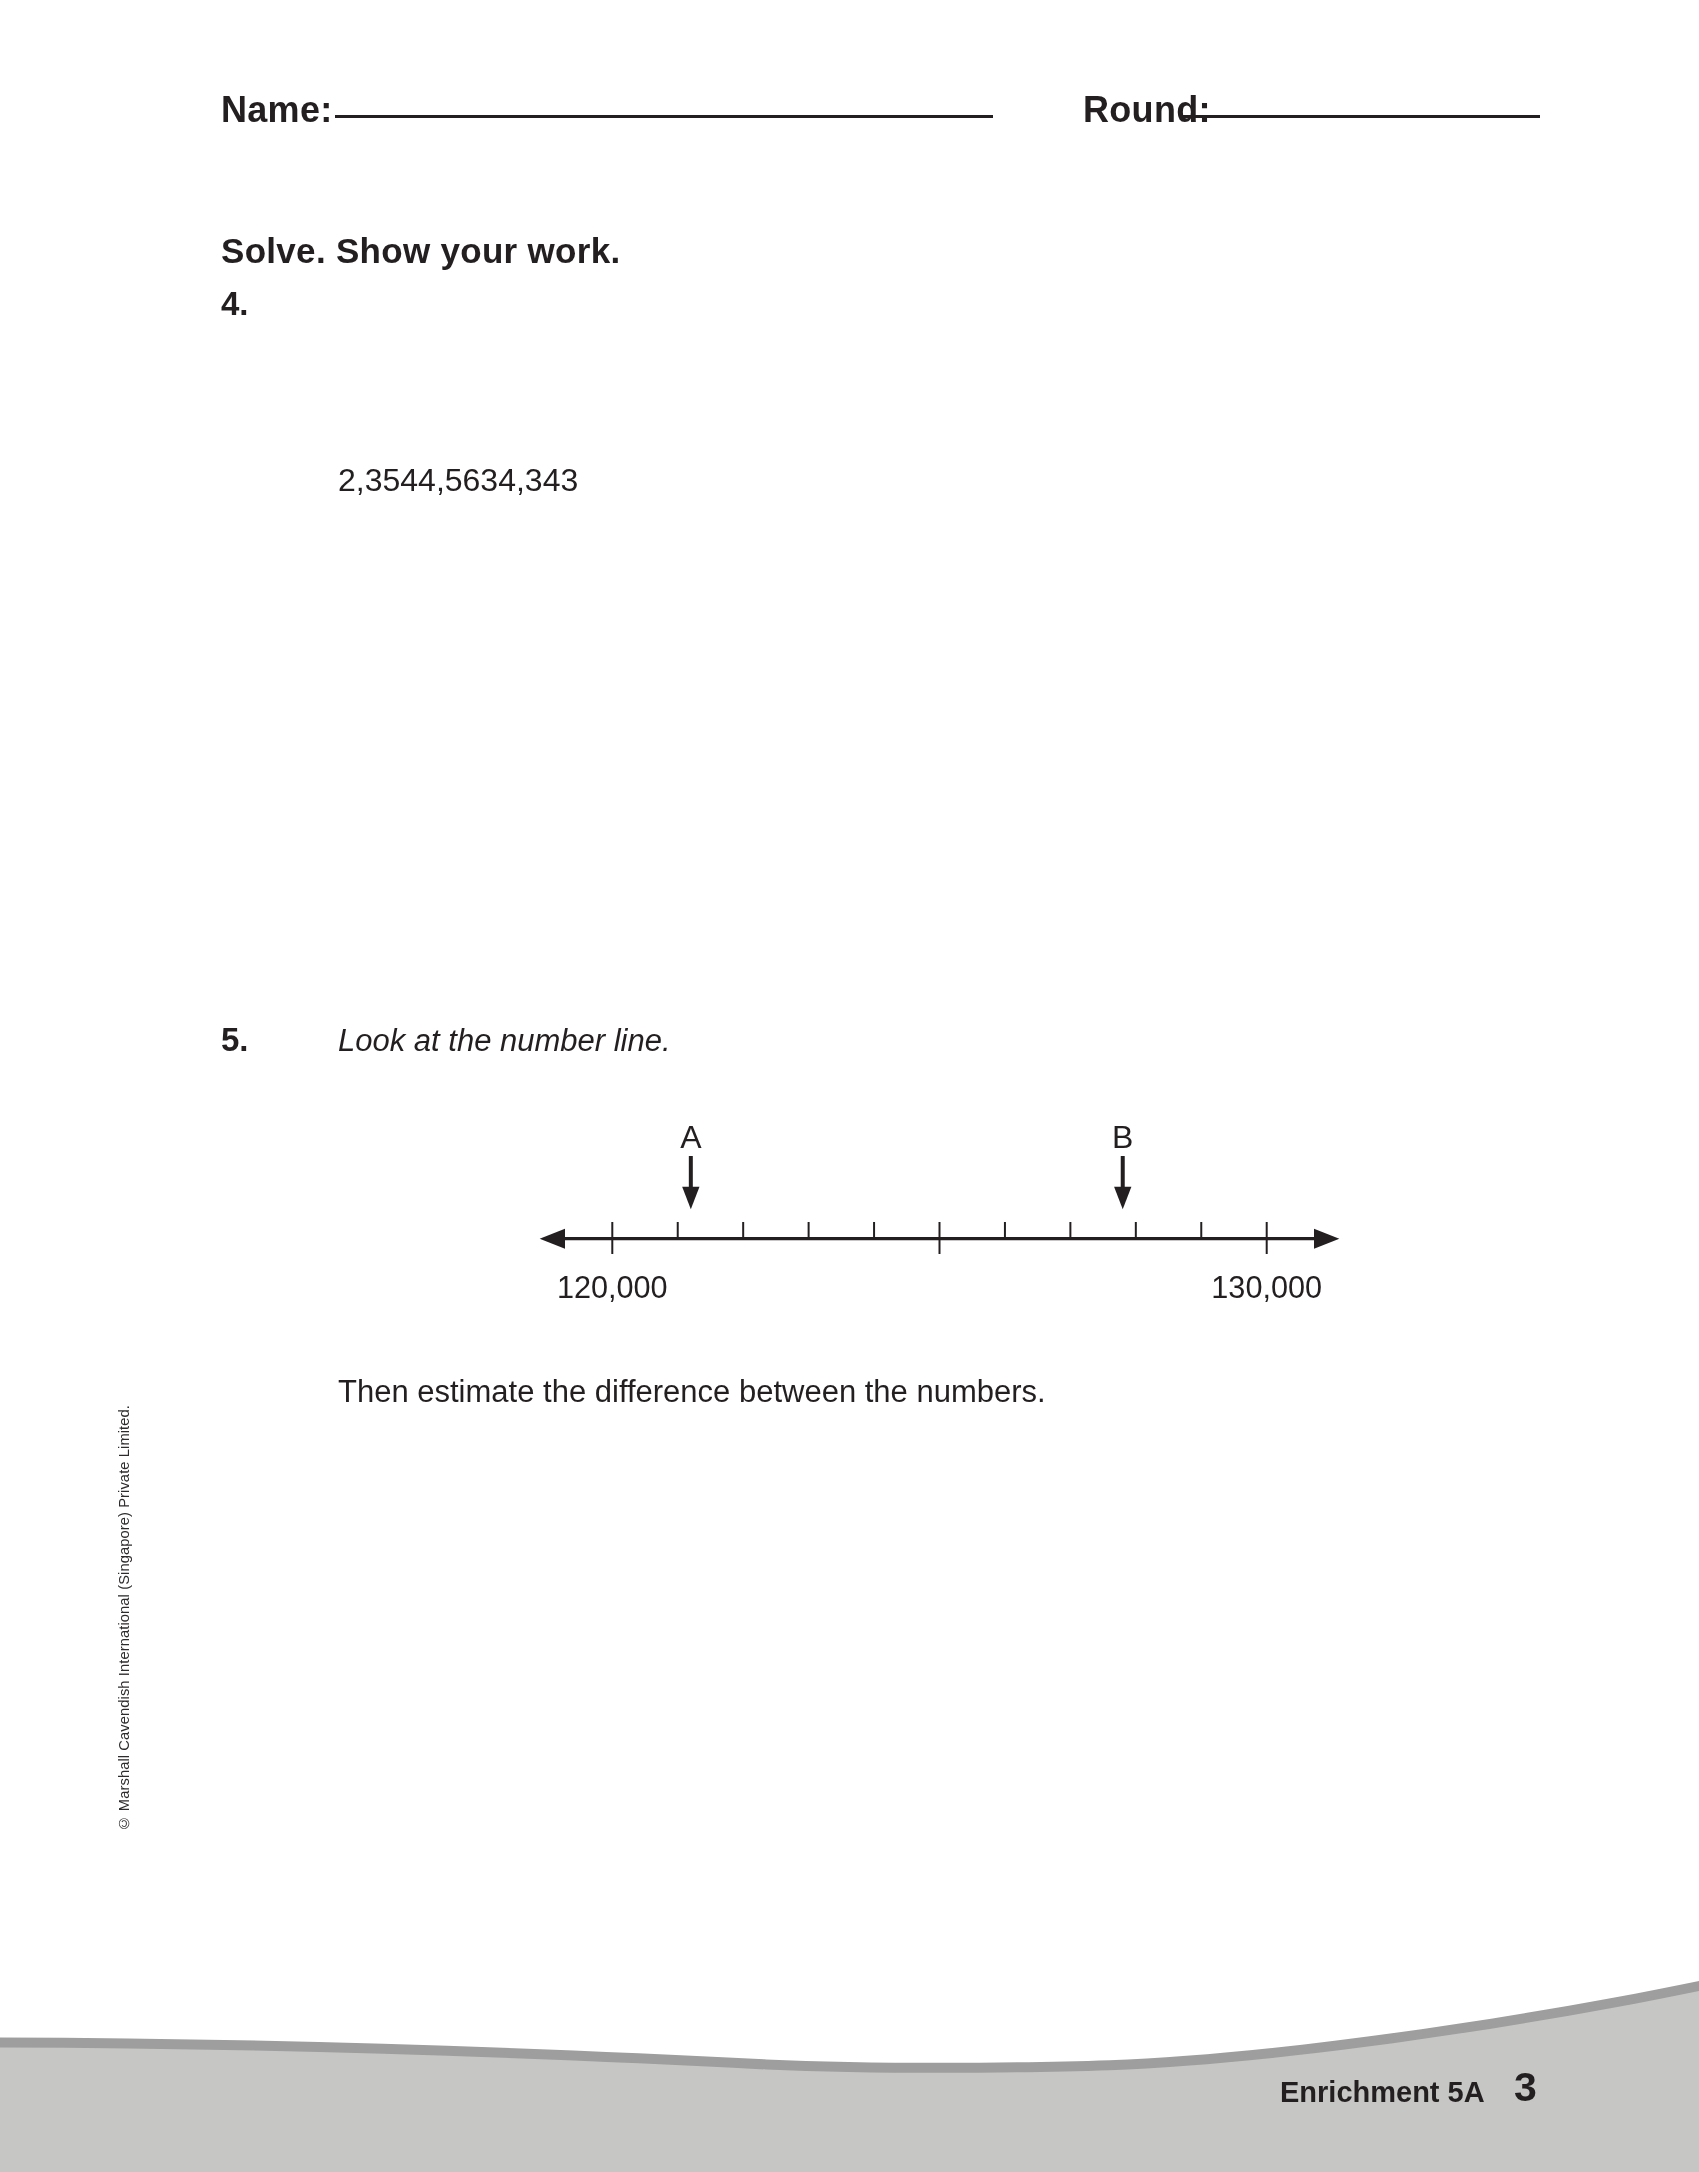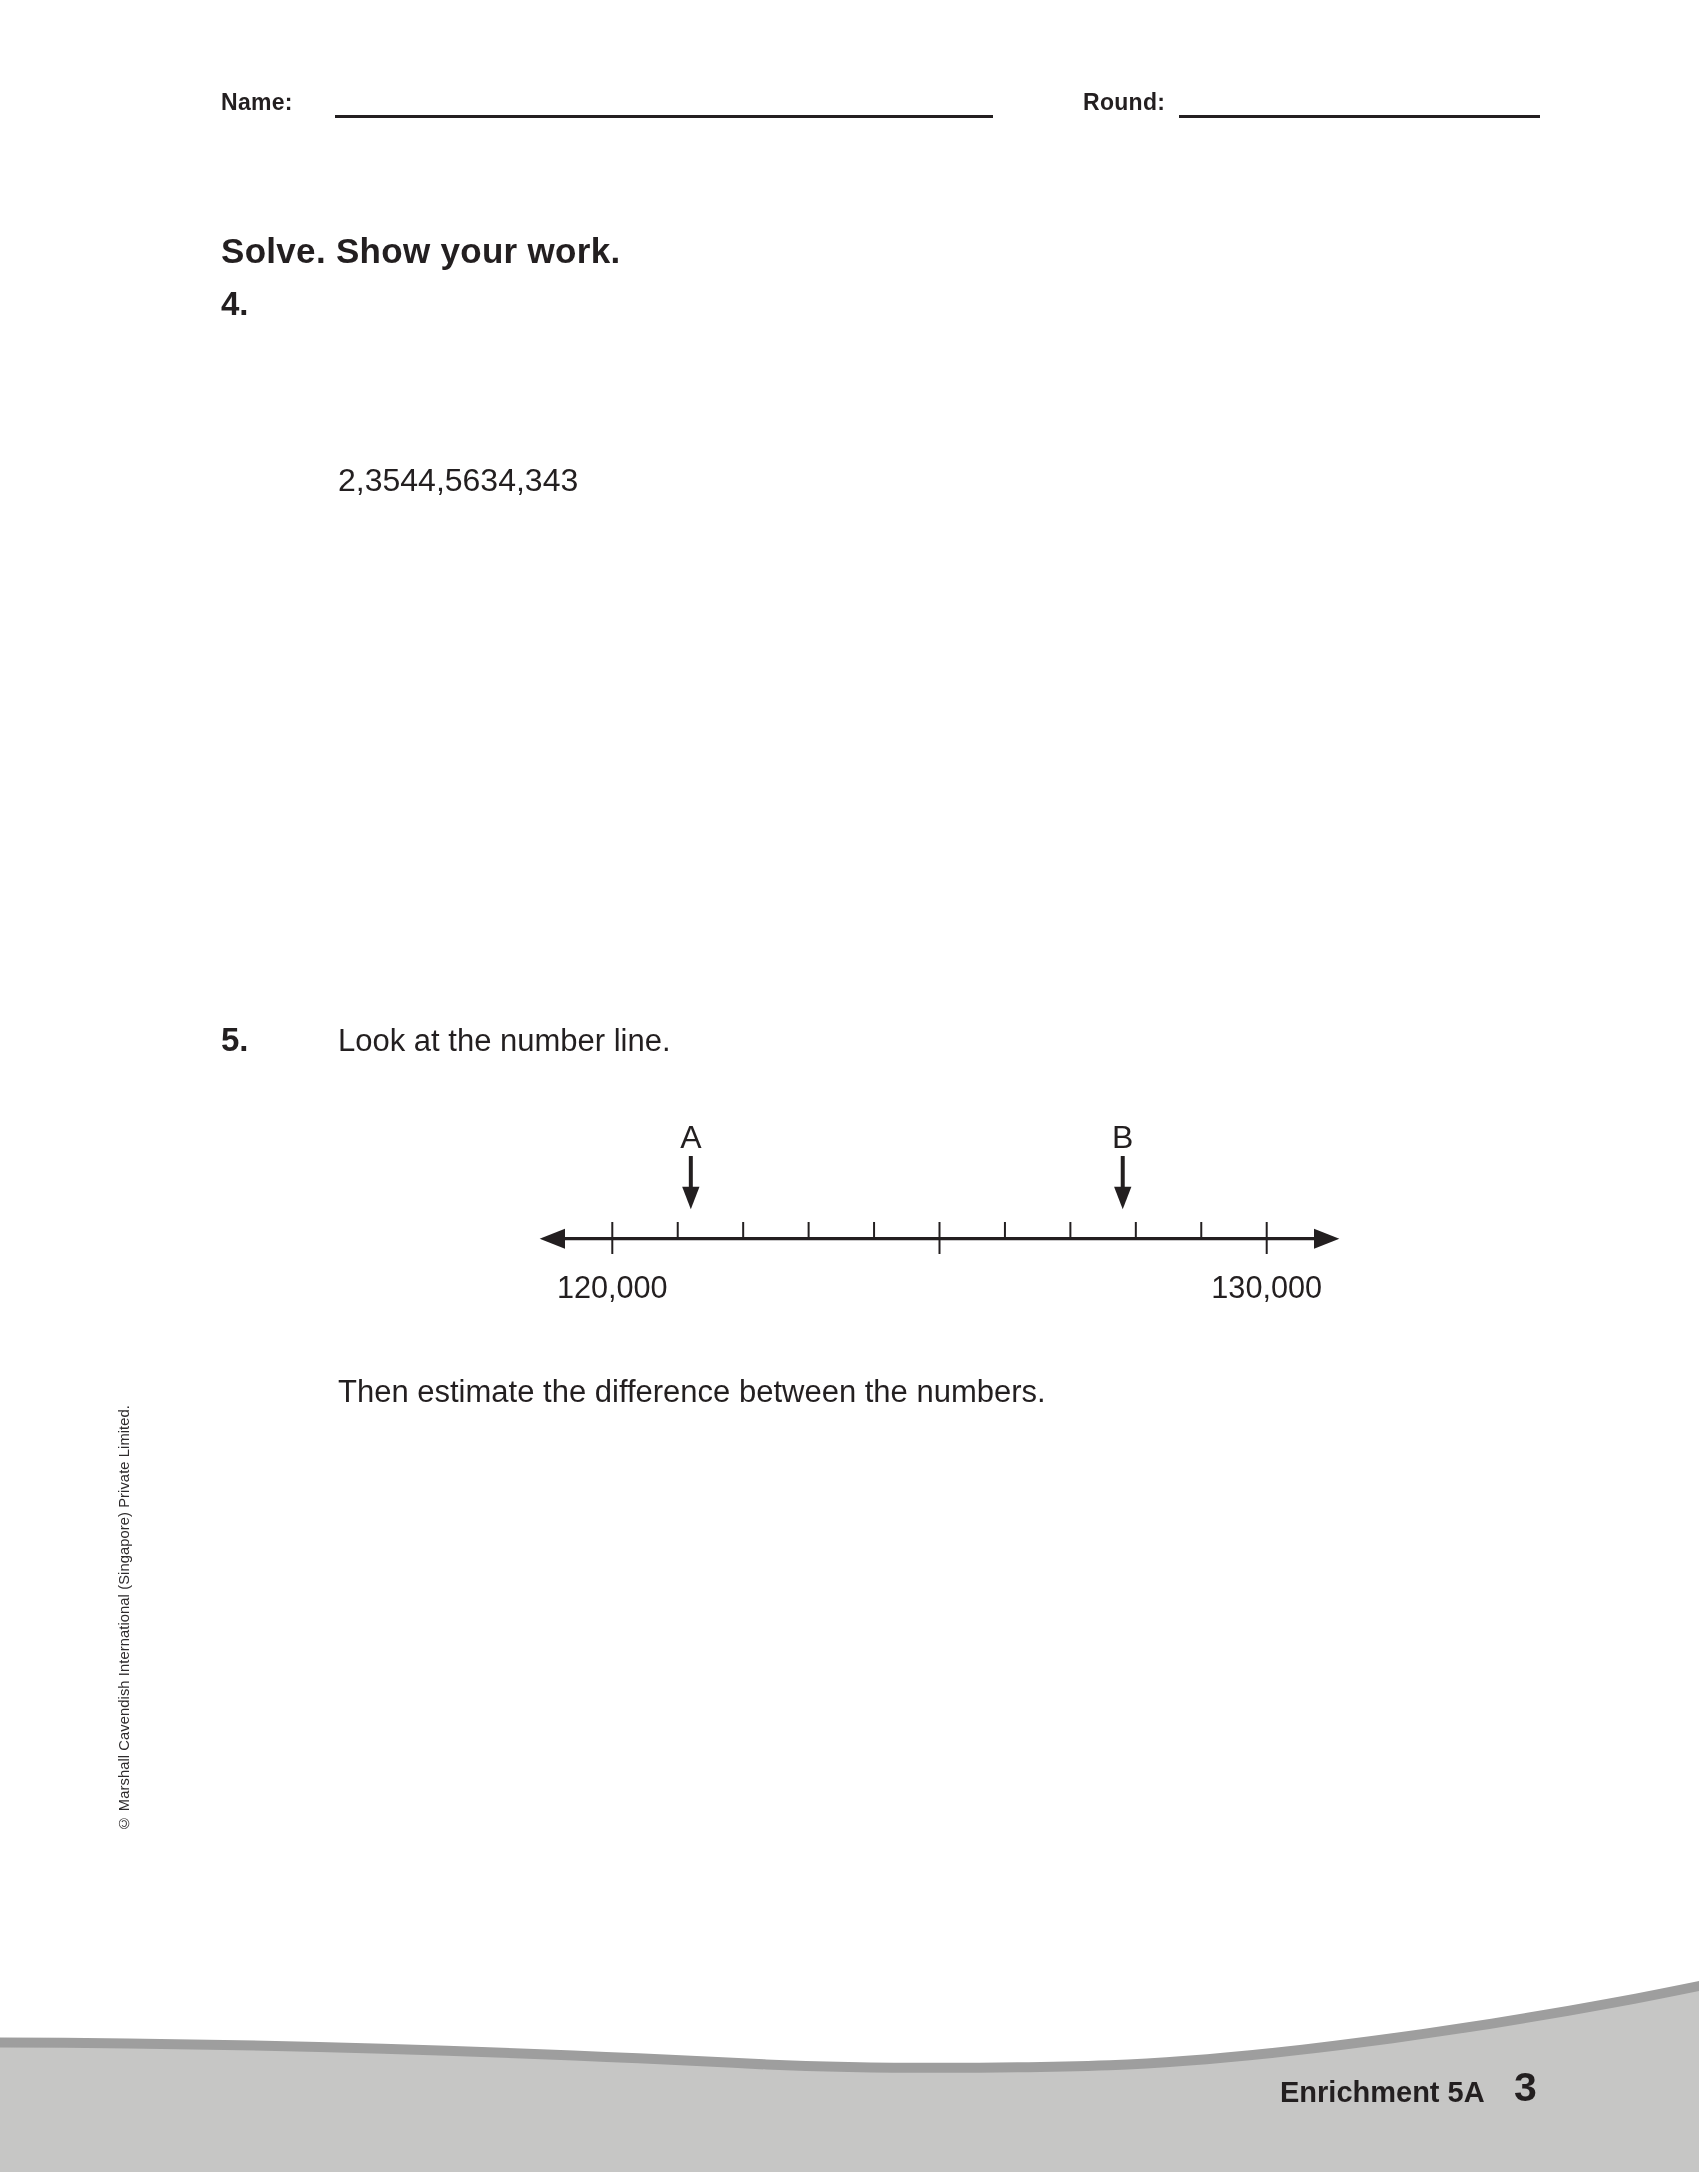--- a/index.html
+++ b/index.html
@@ -4,21 +4,21 @@
 <style>
   html,body{margin:0;padding:0;background:#e8e8e8;}
   .page{
     position:relative;
     width:1700px;height:2172px;
     background:#ffffff;
     font-family:"Liberation Sans","DejaVu Sans",sans-serif;
     color:#231f20;
     overflow:hidden;
   }
-  .label-heavy{font-weight:900;font-size:23px;letter-spacing:0.3px;}
+  .label-heavy{font-weight:900;font-size:36px;letter-spacing:0.3px;}
   .write-line{position:absolute;height:3.3px;background:#231f20;}
   .section-heading{
     position:absolute;left:221px;top:195px;
     font-weight:900;font-size:35px;letter-spacing:0.3px;margin-top:36px;
   }
   .q-number{
     position:absolute;left:221px;
     font-weight:900;font-size:33px;
   }
   .q-text{
@@ -64,21 +64,21 @@
   <div class="section-heading">Solve. Show your work.</div>
 
   <div class="q-number" style="top:285px;">4.</div>
   <div class="addends">
     <span>2,354</span>
     <span>4,563</span>
     <span>4,343</span>
   </div>
 
   <div class="q-number" style="top:1021px;">5.</div>
-  <div class="q-text" style="top:1018px;">
+  <div class="q-text" style="top:1018px;font-style:italic;">
     <span class="tline">Look at the number line.</span>
   </div>
 
   <svg class="figure" viewBox="0 0 1280 330">
       <line x1="70" y1="208" x2="1210" y2="208" stroke="#231f20" stroke-width="5"></line>
       <polygon points="40,208 78,193 78,223" fill="#231f20"></polygon>
       <polygon points="1240,208 1202,193 1202,223" fill="#231f20"></polygon>
       <line x1="149" y1="183" x2="149" y2="231" stroke="#231f20" stroke-width="3"></line>
       <line x1="247.2" y1="183" x2="247.2" y2="208" stroke="#231f20" stroke-width="3"></line>
       <line x1="345.4" y1="183" x2="345.4" y2="208" stroke="#231f20" stroke-width="3"></line>

